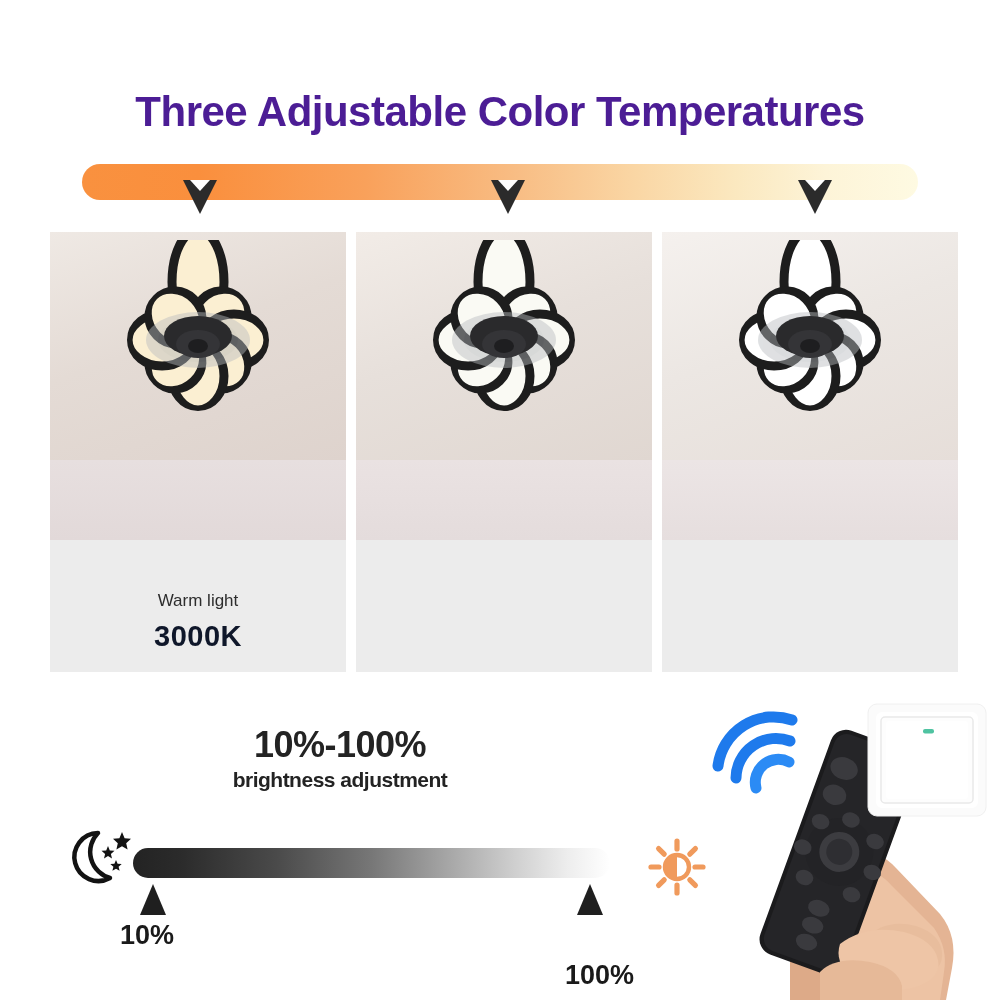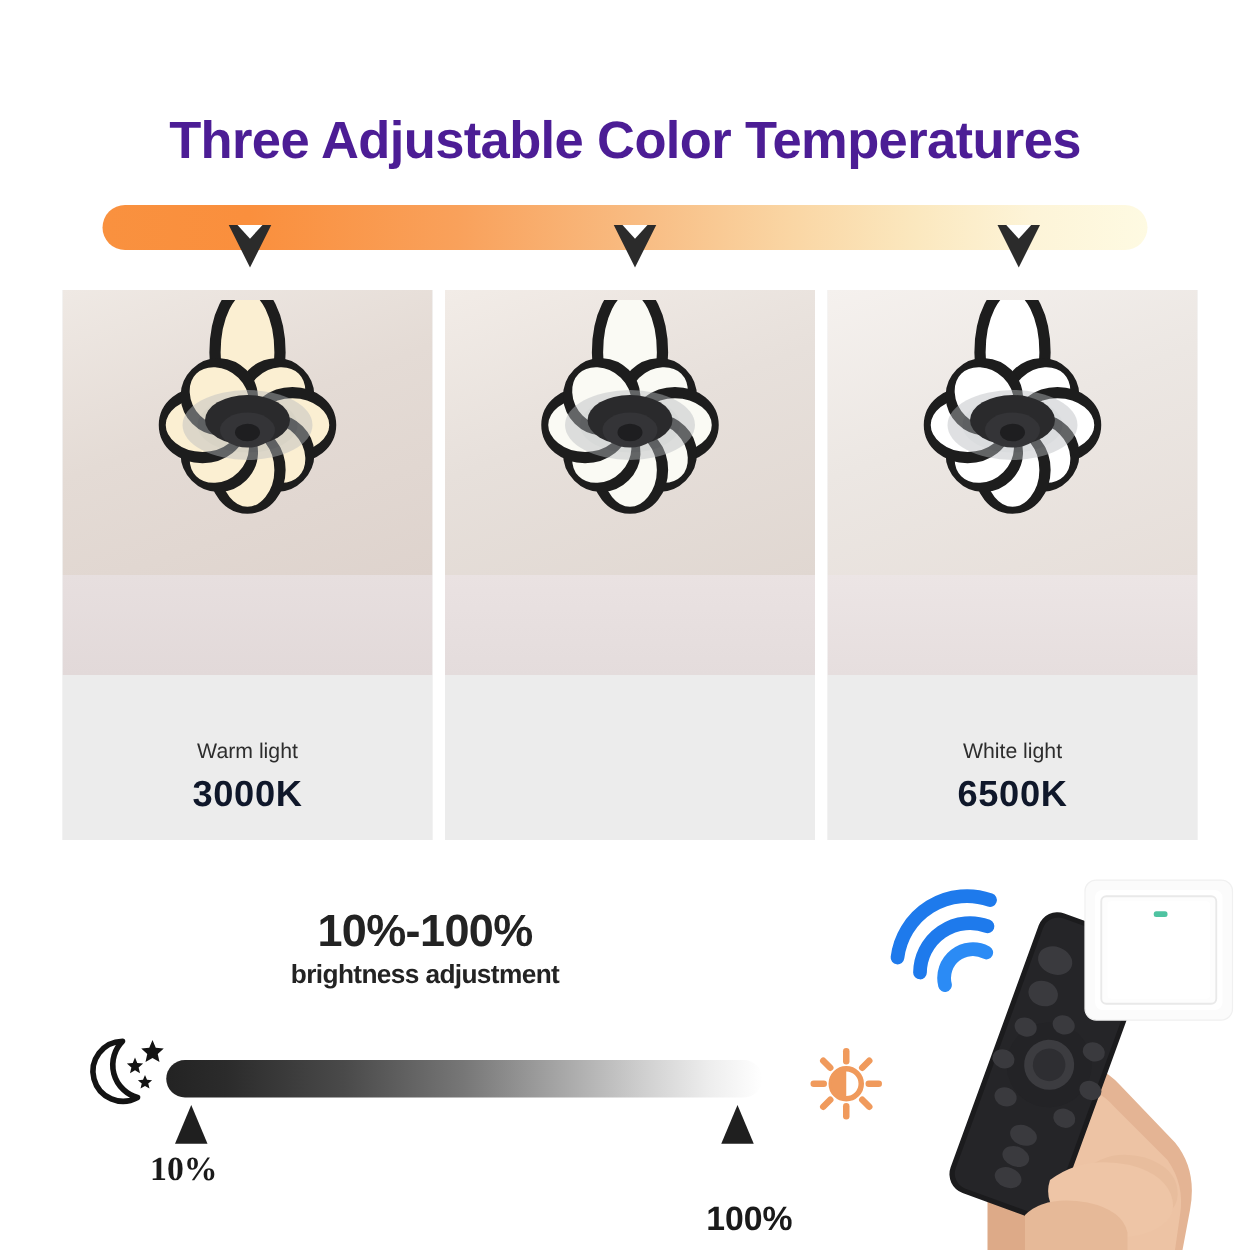--- a/index.html
+++ b/index.html
@@ -87,21 +87,21 @@
     border-left:13px solid transparent;
     border-right:13px solid transparent;
     border-bottom:31px solid #1f1f1f;
   }
   .sl-a1{left:140px;}
   .sl-a2{left:577px;}
   .sl-label{
     position:absolute;top:920px;font-size:27px;font-weight:bold;color:#1a1a1a;
     font-family:"Liberation Sans",sans-serif;
   }
-  .sl-l1{left:120px;font-family:Liberation Serif, serif;}
+  .sl-l1{left:120px;}
   .sl-l2{left:565px;margin-top:40px;}
 
   .moon-ico{position:absolute;left:68px;top:822px;}
   .sun-ico{position:absolute;left:648px;top:838px;}
 
   
   .remote-wrap{position:absolute;left:690px;top:700px;width:310px;height:300px;}
   .wifi-ico{position:absolute;left:16px;top:8px;}
 
   
@@ -250,24 +250,20 @@
             </g>
             <g opacity="0.45">
               <ellipse cx="0" cy="0" rx="52" ry="28" fill="#b9bcc0"></ellipse>
               <ellipse cx="0" cy="0" rx="40" ry="22" fill="#aeb2b7"></ellipse>
             </g>
             <ellipse cx="0" cy="-4" rx="34" ry="20" fill="#2a2a2c"></ellipse>
             <ellipse cx="0" cy="4" rx="22" ry="14" fill="#343437"></ellipse>
             <ellipse cx="0" cy="6" rx="10" ry="7" fill="#1e1e20"></ellipse>
           </g>
         </svg>
-      </div>
-      <div class="card-caption">
-        <div class="cap-name">White light</div>
-        <div class="cap-k">6500K</div>
       </div>
     </div>
 
   </div>
 
   <div class="bright-title">
     <div class="bt-line1">10%-100%</div>
     <div class="bt-line2">brightness adjustment</div>
   </div>
 

